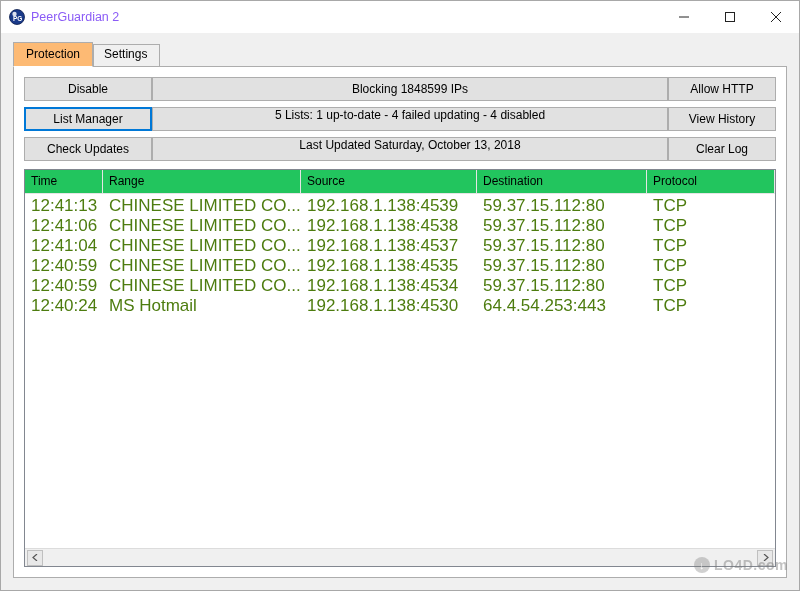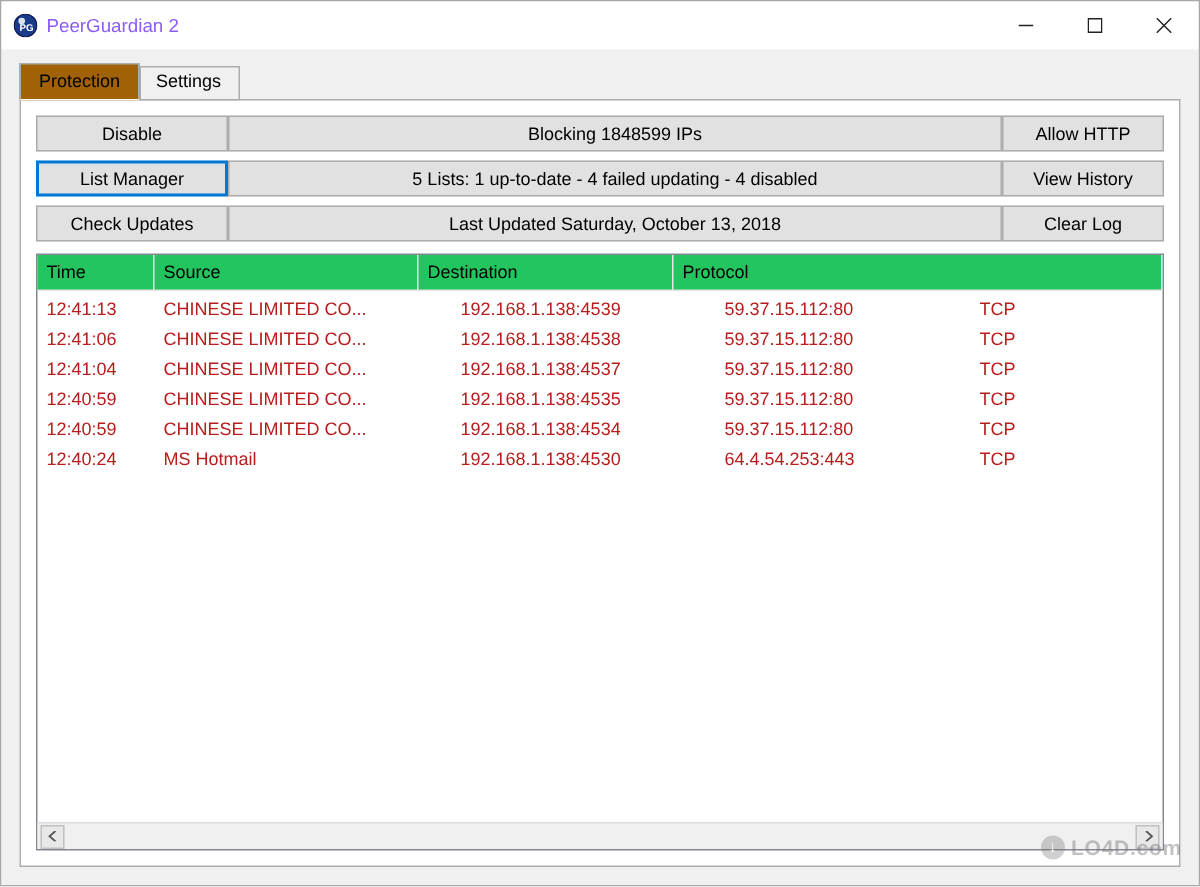--- a/index.html
+++ b/index.html
@@ -54,21 +54,21 @@
     display:flex; flex-direction:column;
   }
   .tabstrip {
     display:flex;
     position: relative;
     top: 1px;
     z-index: 2;
   }
   .tab {
     border: 1px solid #adadad;
-    background: #a16207;
+    background: #fdba74;
     padding: 4px 12px 5px 12px;
     font-size: 12px;
     margin-right: 0px;
   }
   .tab.active {
     border-bottom: 1px solid #fff;
     position: relative;
     z-index: 3;
   }
   .tab.inactive {
@@ -101,21 +101,21 @@
     border: 2px solid #0078d7;
     height:24px;
   }
   .col-left { width: 128px; }
   .col-right { width: 108px; }
   .status {
     flex:1;
     border: 1px solid #adadad;
     background: #e1e1e1;
     height:24px;
-    display:flex; align-items:center; justify-content:center;
+    display:flex; justify-content:center;
     font-size: 12px;
   }
   .status.split {
     display:flex; gap:0;
   }
   .status.split > div {
     flex:1;
     display:flex; align-items:center; justify-content:center;
     height:100%;
   }
@@ -147,22 +147,22 @@
   .c-src  { width: 176px; }
   .c-dest { width: 170px; }
   .c-proto{ flex:1; }
   .logbody {
     flex:1;
     overflow:hidden;
     padding-top:2px;
   }
   .row {
     display:flex;
-    color: #b91c1c;
-    font-size: 12px;
+    color: #4d7c0f;
+    font-size: 17px;
     line-height: 20px;
     padding-left:0;
   }
   .row > div { padding: 0 6px; white-space:nowrap; overflow:hidden; text-overflow: clip; }
   .hscroll {
     height: 18px;
     background: #f0f0f0;
     border-top: 1px solid #dcdcdc;
     display:flex;
     align-items:center;
@@ -253,20 +253,21 @@
 
       <div class="toprow">
         <div class="btn col-left">Check Updates</div>
         <div class="status">Last Updated Saturday, October 13, 2018</div>
         <div class="btn col-right">Clear Log</div>
       </div>
 
       <div class="logwrap">
         <div class="logheader">
           <div class="colhead c-time">Time</div>
+          <div class="colhead c-range">Range</div>
           <div class="colhead c-src">Source</div>
           <div class="colhead c-dest">Destination</div>
           <div class="colhead c-proto">Protocol</div>
         </div>
         <div class="logbody" id="logbody">
             <div class="row">
               <div class="c-time">12:41:13</div>
               <div class="c-range">CHINESE LIMITED CO...</div>
               <div class="c-src">192.168.1.138:4539</div>
               <div class="c-dest">59.37.15.112:80</div>

